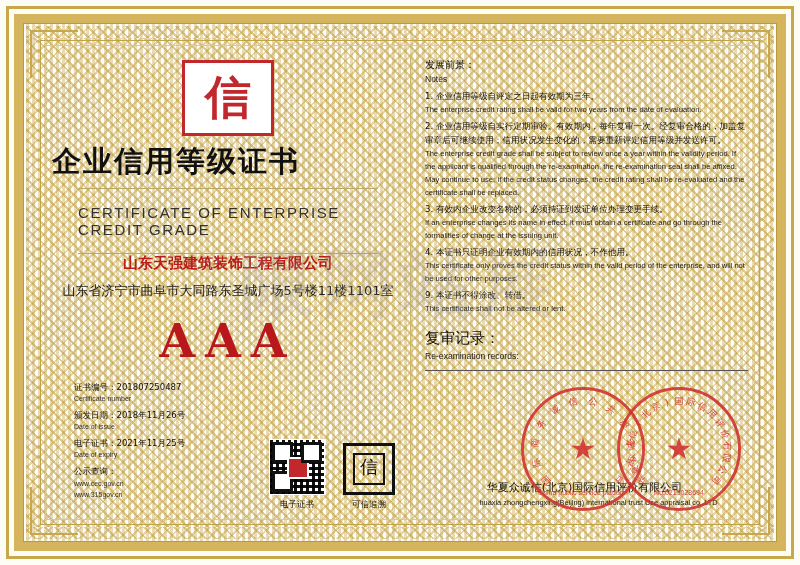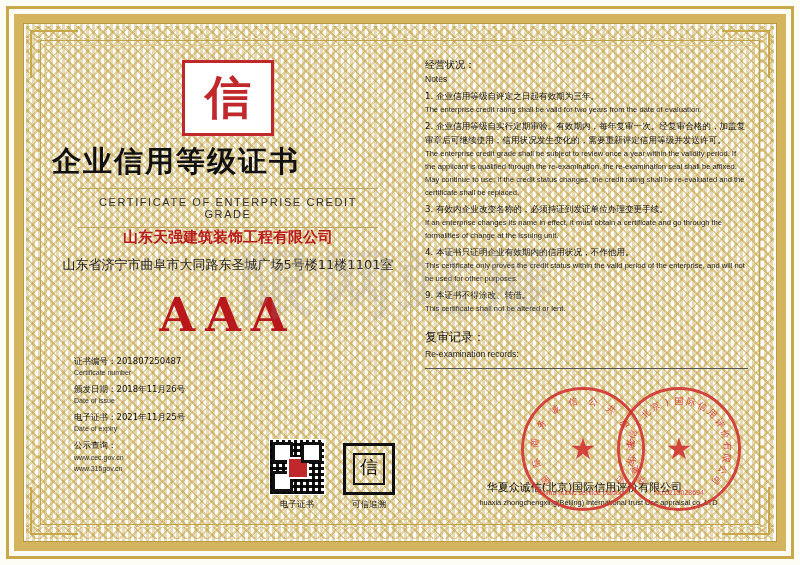--- a/index.html
+++ b/index.html
@@ -140,28 +140,27 @@
   .title-cn {
     text-align: left;
     font-size: 29px;
     font-weight: bold;
     letter-spacing: 2px;
     color: #111;
     margin-top: 2px;
     font-family: "DejaVu Sans", sans-serif;
   }
   .title-en {
-    text-align: center;
-    font-size: 11px;
+    font-size: 15px;
     letter-spacing: 1.6px;
     color: #333;
     margin-top: 6px;
     border-top: 1px solid #bba75f;
     border-bottom: 1px solid #bba75f;
-    padding: 7px 0;
+    padding: 15px 0;
     width: 300px;
     margin-left: auto;
     margin-right: auto;
   }
   .company {
     text-align: center;
     font-size: 15px;
     font-weight: bold;
     color: #b91c1c;
     margin-top: 0;
@@ -318,21 +317,21 @@
   .note-en {
     font-size: 7.6px;
     line-height: 13px;
     color: #222;
     margin-bottom: 3px;
   }
   .review {
     margin-top: 14px;
   }
   .review-cn {
-    font-size: 12px;
+    font-size: 15px;
     color: #111;
     font-family: "DejaVu Sans", sans-serif;
   }
   .review-en {
     font-size: 8.6px;
     color: #222;
     margin-top: 3px;
   }
   .review-line {
     border-bottom: 1px solid #555;
@@ -483,21 +482,21 @@
           <div class="badge-label">可信追溯</div>
         </div>
       </div>
 
     </div>
 
     <div class="divider"></div>
 
     <div class="right-pane">
 
-      <div class="notes-title-cn">经营状况：</div>
+      <div class="notes-title-cn">发展前景：</div>
       <div class="notes-title-en">Notes</div>
 
       <div class="note-cn">1. 企业信用等级自评定之日起有效期为三年。</div>
       <div class="note-en">The enterprise credit rating shall be valid for two years from the date of evaluation.</div>
 
       <div class="note-cn">2. 企业信用等级自实行定期审验。有效期内，每年复审一次。经复审合格的，加盖复审章后可继续使用；信用状况发生变化的，需要重新评定信用等级并发送许可。</div>
       <div class="note-en">The enterprise credit grade shall be subject to review once a year within the validity period. If the applicant is qualified through the re-examination, the re-examination seal shall be affixed. May continue to use; If the credit status changes, the credit rating shall be re-evaluated and the certificate shall be replaced.</div>
 
       <div class="note-cn">3. 有效内企业改变名称的，必须持证到发证单位办理变更手续。</div>
       <div class="note-en">If an enterprise changes its name in effect, it must obtain a certificate and go through the formalities of change at the issuing unit.</div>

